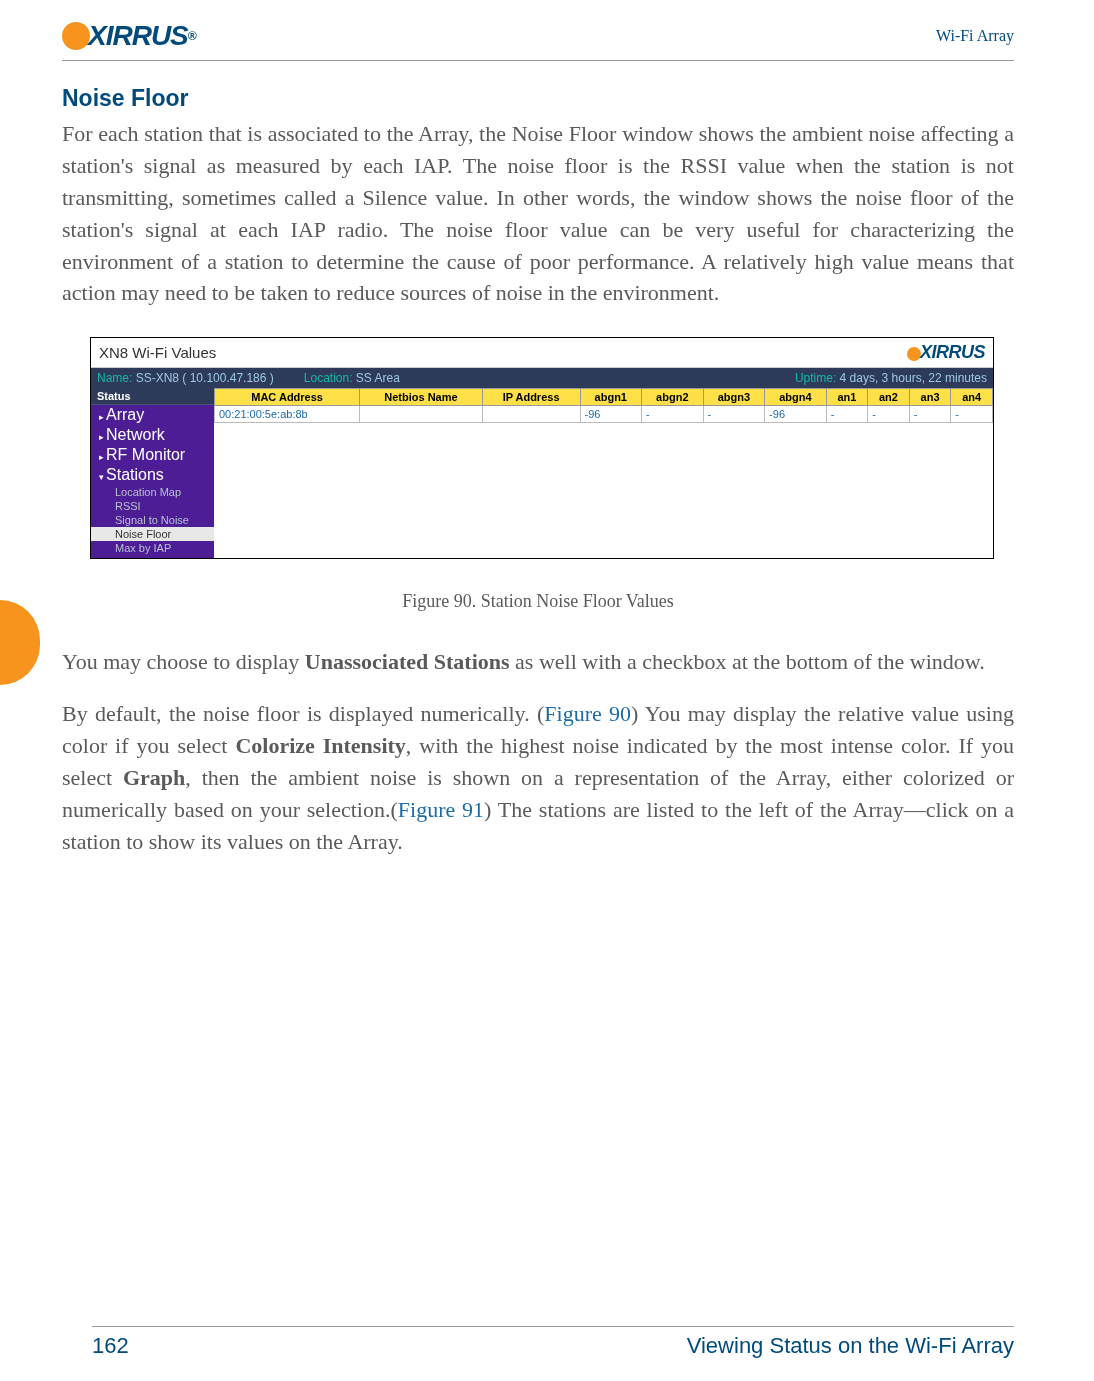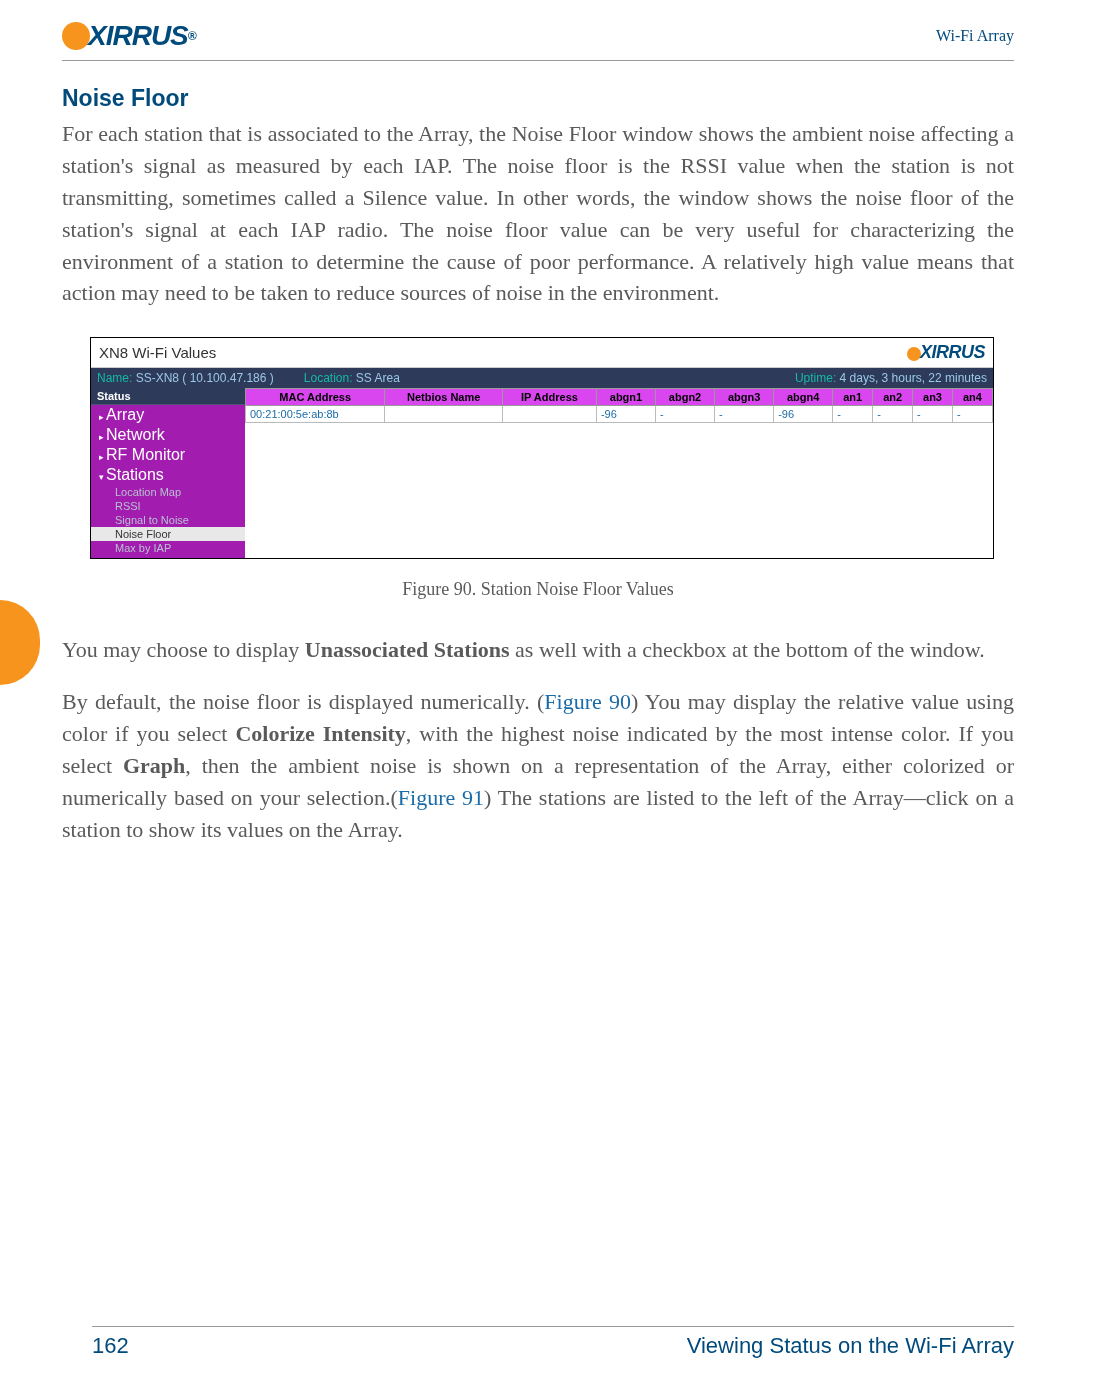--- a/index.html
+++ b/index.html
@@ -106,22 +106,22 @@
     }
     .fig-status-bar .lbl { color: #14b8a6; font-weight: normal; margin-top: 12px; }
     .fig-status-bar .val { color: #9bc8e8; }
     .fig-body {
       display: flex;
       font-family: Tahoma, Arial, sans-serif;
       font-size: 12px;
       min-height: 170px;
     }
     .fig-sidebar {
-      width: 154px;
-      background: #a21caf;
+      width: 123px;
+      background: #4c1d95;
       color: #fff;
     }
     .fig-side-header {
       background: #2e3a59;
       padding: 2px 6px;
       font-size: 11px;
       font-weight: bold;
       border-bottom: 1px solid #4a5573;
     }
     .fig-side-item {
@@ -154,39 +154,39 @@
     .fig-content {
       flex: 1;
       background: #fff;
     }
     .fig-table {
       width: 100%;
       border-collapse: collapse;
       font-size: 11px;
     }
     .fig-table th {
-      background: #d946ef;
+      background: #fde047;
       border: 1px solid #999;
       padding: 2px 4px;
       font-weight: bold;
       text-align: center;
       color: #000;
     }
     .fig-table td {
       border: 1px solid #bbb;
       padding: 2px 4px;
       text-align: left;
       color: #1a6ba8;
     }
     .fig-table td.mac { text-align: left; }
     .figure-caption {
       text-align: center;
       font-size: 18px;
       color: #5a5a5a;
-      margin: 20px 0 34px 0;
+      margin: 32px 0 34px 0;
     }
     .tab-edge {
       position: absolute;
       left: 0;
       top: 600px;
       width: 40px;
       height: 85px;
       background: #f7941d;
       border-top-right-radius: 45px;
       border-bottom-right-radius: 45px;

